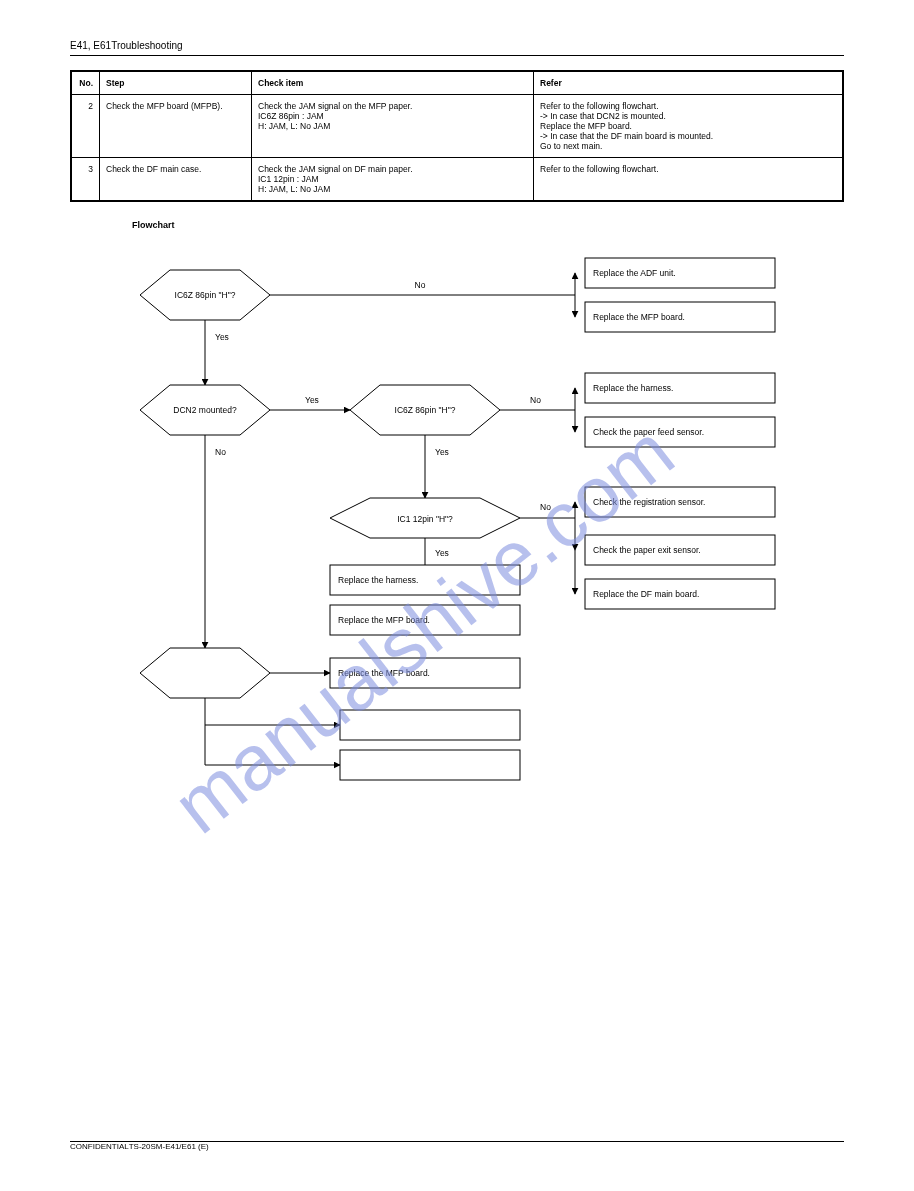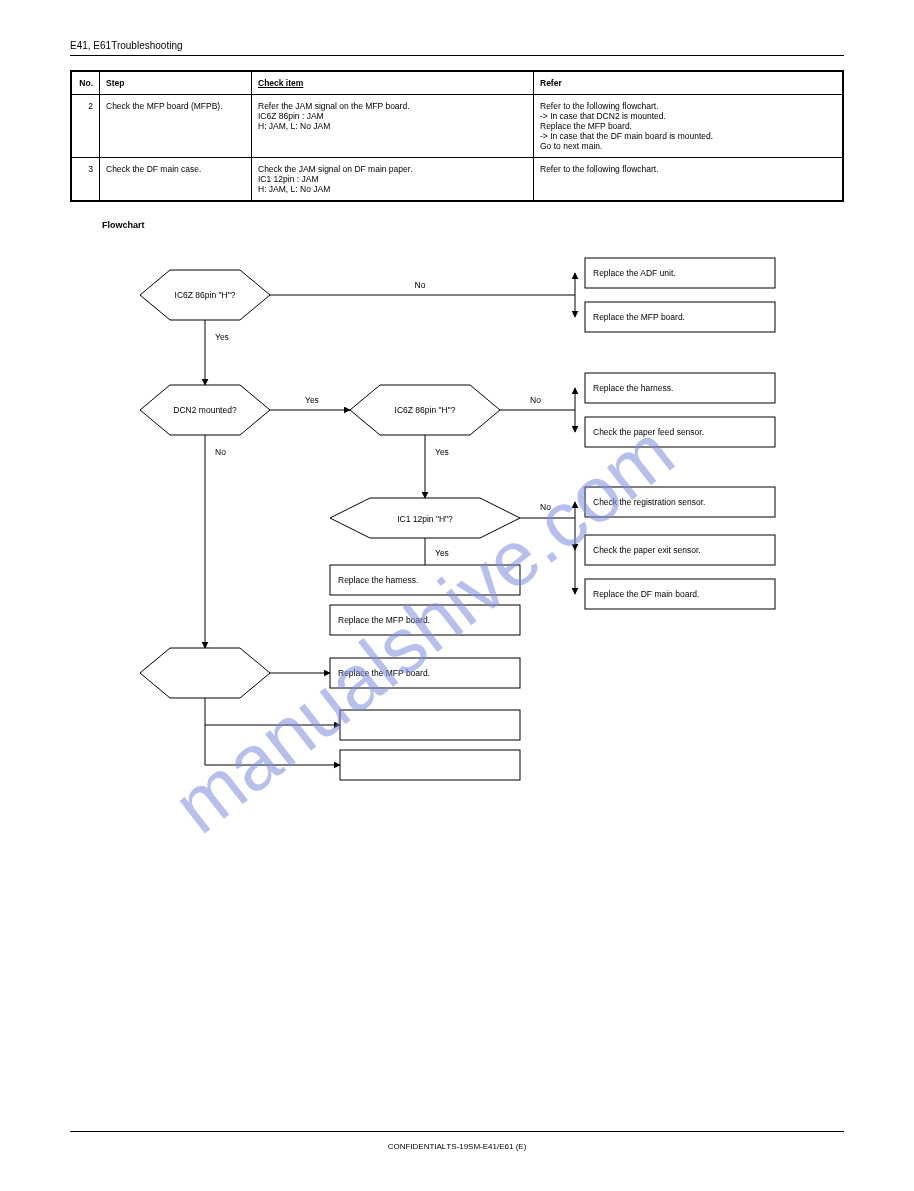--- a/index.html
+++ b/index.html
@@ -5,24 +5,24 @@
   * { box-sizing: border-box; margin: 0; padding: 0; }
   body { background: #fff; font-family: Arial, sans-serif; width: 914px; height: 1191px; position: relative; }
   .page { position: absolute; left: 70px; top: 40px; width: 774px; }
   .header { font-size: 10px; display: flex; justify-content: flex-start; padding-bottom: 4px; border-bottom: 1px solid #000; }
   .table-wrap { margin-top: 14px; border: 1px solid #000; }
   table { border-collapse: collapse; width: 100%; font-size: 8.5px; }
   td { border: 1px solid #000; vertical-align: top; padding: 6px 6px; }
   td.head { font-weight: bold; }
   .col-no { width: 28px; text-align: right; }
   .col-step { width: 152px; }
-  .col-check { width: 282px; text-decoration: underline; }
-  .section-title { font-size: 9px; font-weight: bold; margin-top: 18px; margin-left: 32px; }
+  .col-check { width: 282px; }
+  .section-title { font-size: 9px; font-weight: bold; margin-top: 18px; margin-left: 62px; }
   .svgwrap { margin-top: 10px; }
-  .footer { position: absolute; left: 70px; bottom: 40px; width: 774px; font-size: 8px; border-top: 1px solid #000; padding-top: 10px; display: flex; justify-content: center; }
+  .footer { position: absolute; left: 70px; bottom: 40px; width: 774px; font-size: 8px; border-top: 1px solid #000; padding-top: 0; display: flex; justify-content: flex-start; }
   .watermark { position: absolute; left: 0; top: 0; width: 914px; height: 1191px; pointer-events: none; }
   svg text { font-family: Arial, sans-serif; }
 </style>
 </head>
 <body>
 
 <div class="page">
   <div class="header">
     <span>E41, E61</span>
     <span>Troubleshooting</span>
@@ -34,21 +34,21 @@
           <tr>
         <td class="head col-no">No.</td>
         <td class="head col-step">Step</td>
         <td class="head col-check">Check item</td>
         <td class="head">Refer</td>
       </tr>
       <tr>
         <td class="col-no">2</td>
         <td>Check the MFP board (MFPB).</td>
         <td>
-          <div>Refer the JAM signal on the MFP board.</div>
+          <div>Check the JAM signal on the MFP paper.</div>
           <div>IC6Z 86pin : JAM</div>
           <div>H: JAM, L: No JAM</div>
         </td>
         <td>
           <div>Refer to the following flowchart.</div>
           <div>-&gt; In case that DCN2 is mounted.</div>
           <div> Replace the MFP board.</div>
           <div>-&gt; In case that the DF main board is mounted.</div>
           <div> Go to next main.</div>
         </td>
@@ -189,15 +189,15 @@
     </svg>
   </div>
 </div>
 
 <svg class="watermark" viewBox="0 0 914 1191">
   <text x="440" y="650" font-size="78" fill="#7b8dde" fill-opacity="0.55" font-family="Arial" transform="rotate(-38 440 650)" text-anchor="middle">manualshive.com</text>
 </svg>
 
 <div class="footer">
   <span>CONFIDENTIAL</span>
-  <span>TS-19</span>
+  <span>TS-20</span>
   <span>SM-E41/E61 (E)</span>
 </div>
 
 </body></html>

